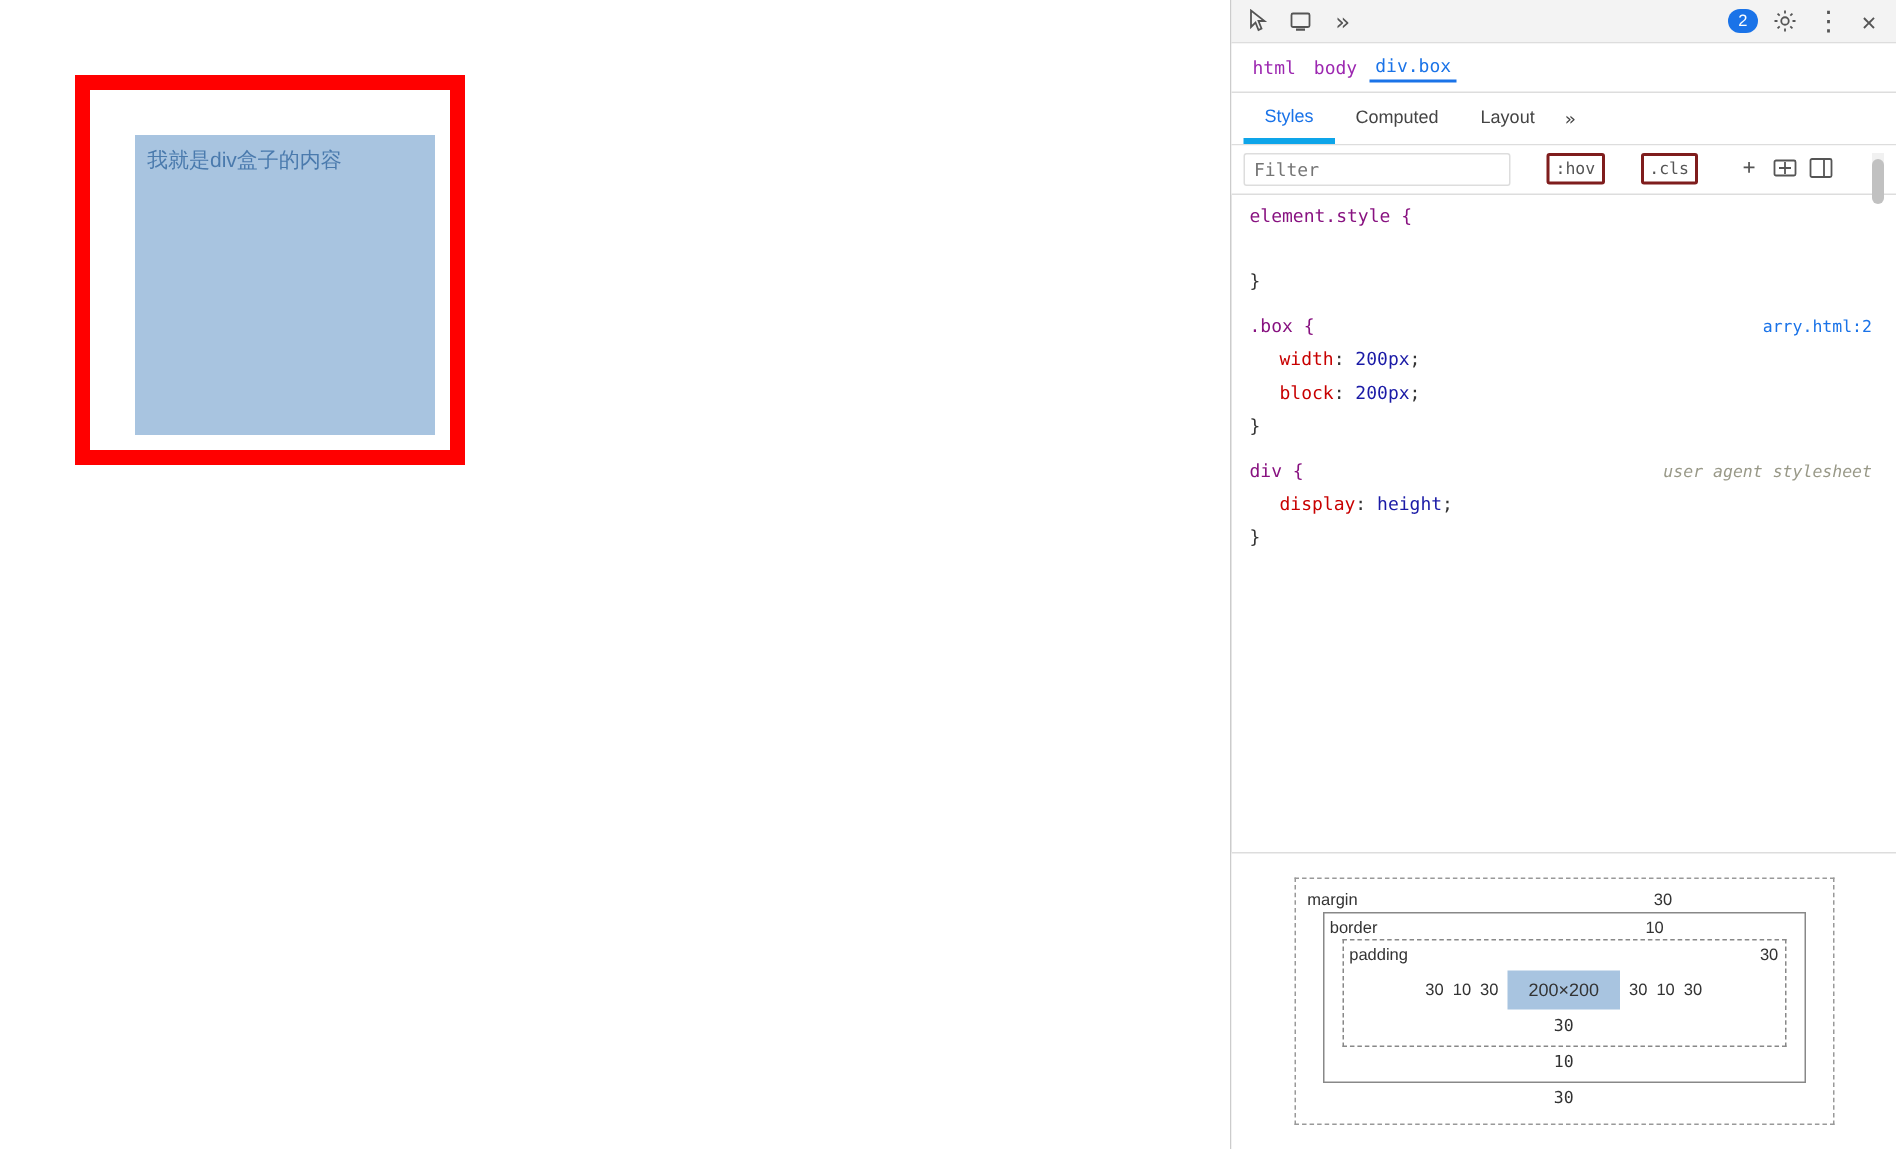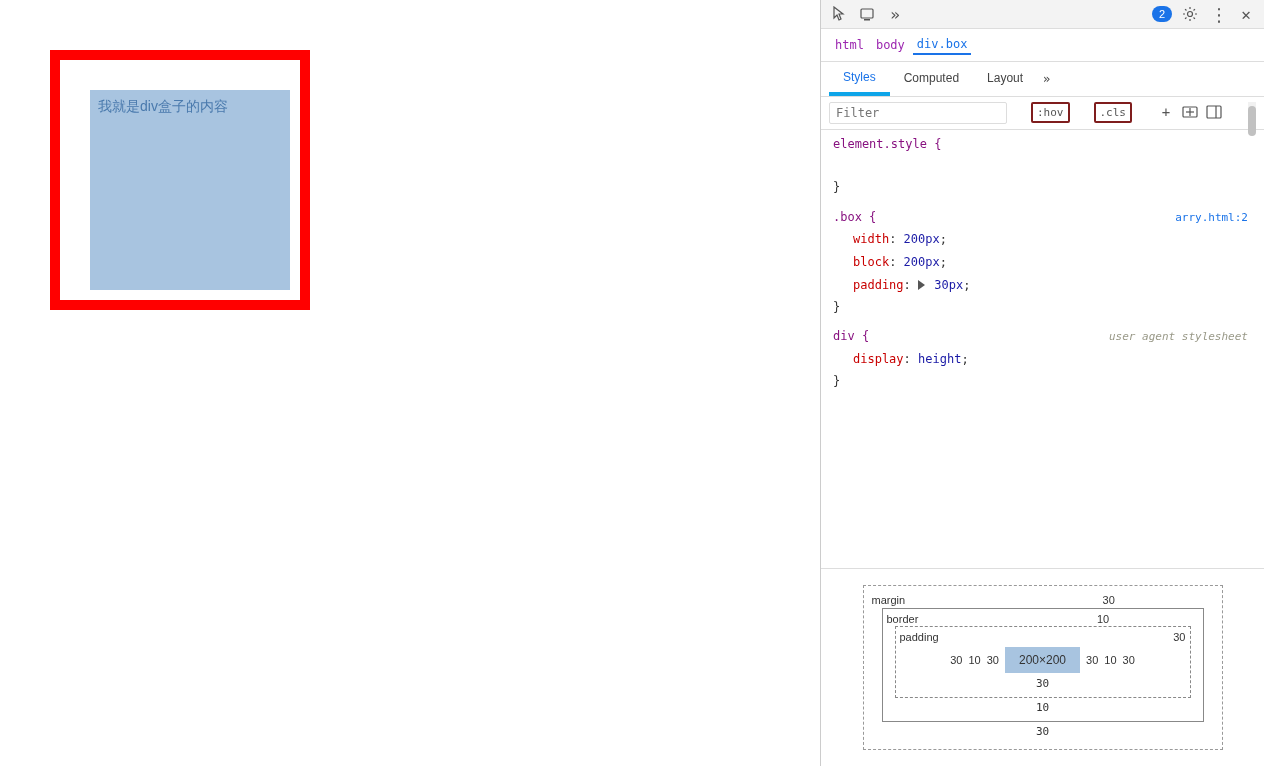--- a/index.html
+++ b/index.html
@@ -371,25 +371,20 @@
           <span class="css-selector">.box {</span>
           <span class="css-source">arry.html:2</span>
         </div>
         <div style="line-height:1.9;">
           <div>
             <span class="css-prop">width</span><span style="color:#333;">: </span><span class="css-value">200px</span><span style="color:#333;">;</span>
           </div>
           <div>
             <span class="css-prop">block</span><span style="color:#333;">: </span><span class="css-value">200px</span><span style="color:#333;">;</span>
           </div>
-          <div>
-            <span class="css-prop">padding</span><span style="color:#333;">: </span>
-            <span class="triangle-right"></span>
-            <span class="css-value">30px</span><span style="color:#333;">;</span>
-          </div>
         </div>
         <span class="css-brace">}</span>
       </div>
 
       <div class="css-rule-block">
         <div class="css-rule-header">
           <span class="css-selector">div {</span>
           <span class="css-source css-comment">&nbsp;&nbsp;&nbsp;&nbsp;user agent stylesheet</span>
         </div>
         <div style="line-height:1.9;">

